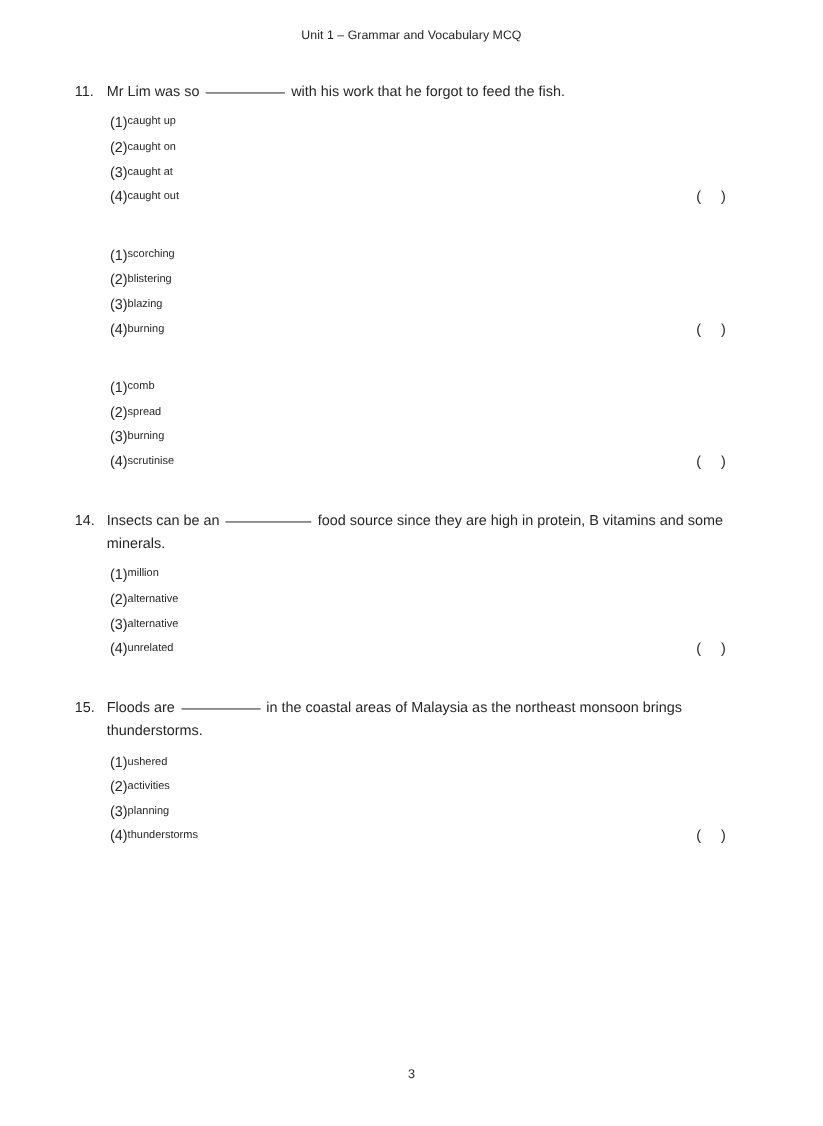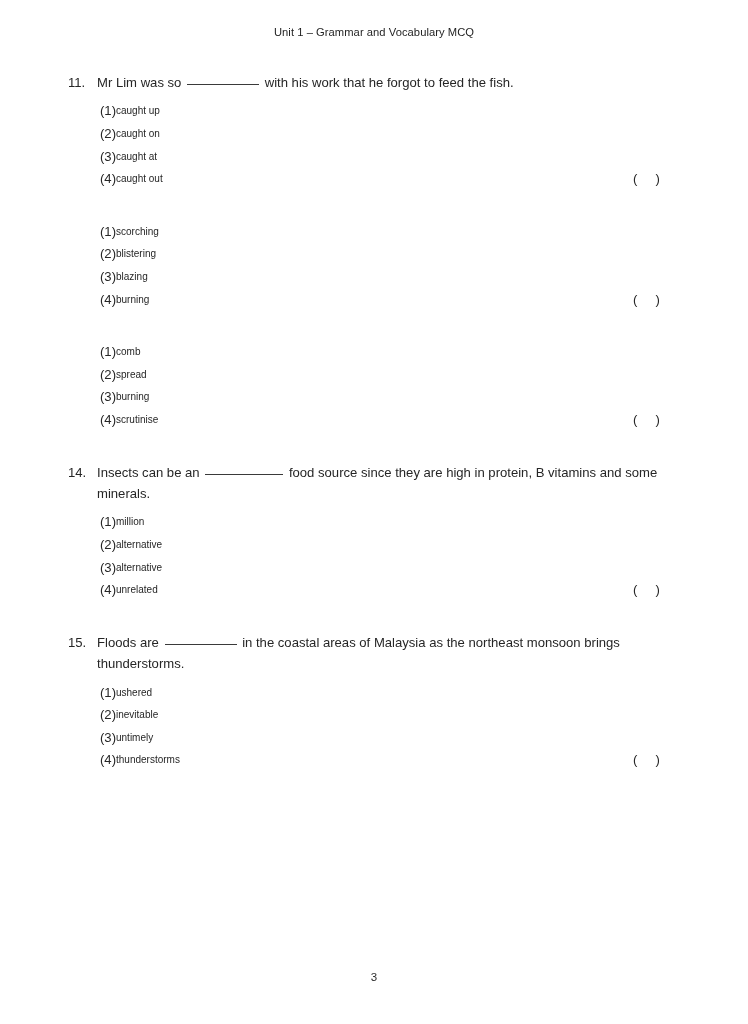--- a/index.html
+++ b/index.html
@@ -228,25 +228,25 @@
       </div>
       <div class="question">
         <div class="stem"><span class="qnum">15.</span><span>Floods are</span> <span class="blank len-mid"></span> <span>in the coastal areas of Malaysia as the northeast monsoon brings thunderstorms.</span></div>
         <div class="options">
           <div class="option">
             <span class="opt-label">(1)</span>
             <span class="opt-text">ushered</span>
           </div>
           <div class="option">
             <span class="opt-label">(2)</span>
-            <span class="opt-text">inevitable</span>
-          </div>
-          <div class="option">
-            <span class="opt-label">(3)</span>
-            <span class="opt-text">untimely</span>
+            <span class="opt-text">activities</span>
+          </div>
+          <div class="option">
+            <span class="opt-label">(3)</span>
+            <span class="opt-text">planning</span>
           </div>
           <div class="option">
             <span class="opt-label">(4)</span>
             <span class="opt-text">thunderstorms</span>
             <span class="answer-bracket">(     )</span>
           </div>
         </div>
       </div>
     </div>
 

